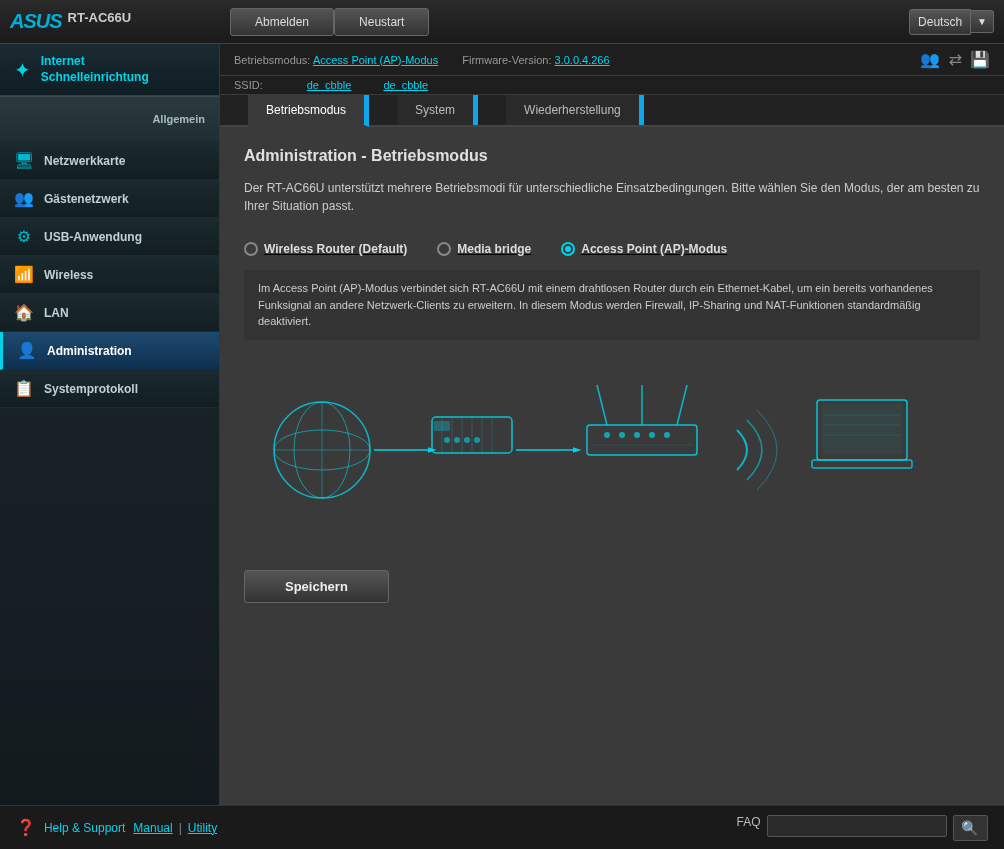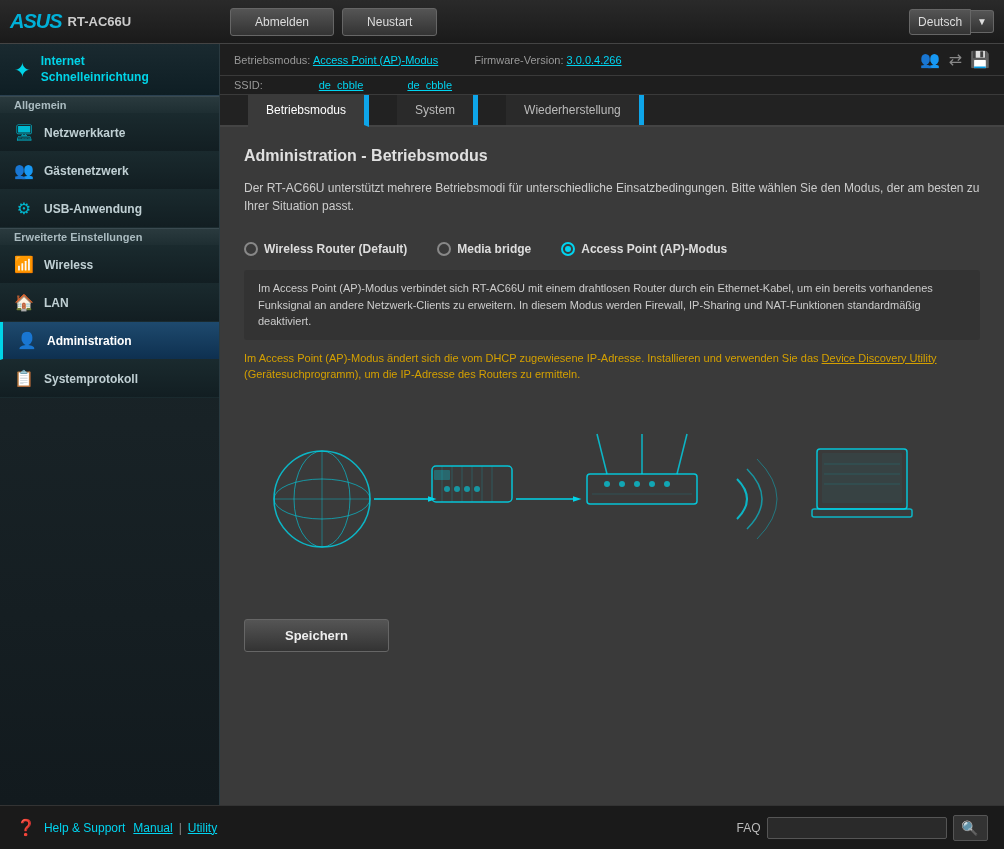--- a/index.html
+++ b/index.html
@@ -16,39 +16,39 @@
     .top-bar {
       display: flex;
       align-items: center;
       background: linear-gradient(180deg, #2a2a2a 0%, #1a1a1a 100%);
       height: 44px;
       border-bottom: 1px solid #444;
     }
     .logo-area {
       width: 220px;
       display: flex;
-      align-items: center;
+      align-items: flex-start;
       padding: 0 10px;
       gap: 6px;
     }
     .logo-asus {
       color: #00b0d8;
       font-weight: bold;
       font-size: 20px;
       font-style: italic;
       letter-spacing: -1px;
     }
     .logo-model {
       color: #ccc;
       font-size: 13px;
       font-weight: bold;
     }
     .top-nav {
       display: flex;
-      gap: 8px;
+      gap: 0;
       flex: 1;
       align-items: center;
       padding: 0 10px;
     }
     .top-nav-btn {
       background: linear-gradient(180deg, #555 0%, #333 100%);
       border: 1px solid #666;
       color: #ddd;
       padding: 6px 24px;
       border-radius: 3px;
@@ -112,23 +112,24 @@
       color: #00d4e8;
       font-size: 12px;
       font-weight: bold;
       line-height: 1.3;
     }
     .sidebar-section-header {
       background: linear-gradient(180deg, #2a3a3e 0%, #1e2e32 100%);
       color: #aabbc0;
       font-size: 11px;
       font-weight: bold;
-      padding: 2px 14px;
+      padding: 16px 14px;
       border-top: 1px solid #3a4a50;
       border-bottom: 1px solid #1a2a2e;
+      text-align: right;
     }
     .sidebar-item {
       display: flex;
       align-items: center;
       gap: 10px;
       padding: 9px 14px;
       color: #c0d0d4;
       cursor: pointer;
       border-bottom: 1px solid #1a2a2e;
       background: linear-gradient(180deg, #1a2a2e 0%, #121e22 100%);
@@ -158,21 +159,21 @@
       background: #2a2a2a;
     }
 
     
     .info-bar {
       display: flex;
       align-items: center;
       background: #1e1e1e;
       padding: 6px 14px;
       border-bottom: 1px solid #3a3a3a;
-      gap: 36px;
+      gap: 24px;
     }
     .info-item {
       color: #bbb;
       font-size: 11px;
     }
     .info-item span.label { color: #999; }
     .info-item a, .info-link {
       color: #00d4f0;
       text-decoration: underline;
       cursor: pointer;
@@ -231,20 +232,21 @@
       line-height: 1.5;
       margin-bottom: 27px;
     }
 
     
     .radio-options {
       display: flex;
       gap: 30px;
       margin-bottom: 14px;
       align-items: center;
+      text-decoration: underline;
     }
     .radio-option {
       display: flex;
       align-items: center;
       gap: 6px;
       cursor: pointer;
       color: #ddd;
       font-size: 12px;
       font-weight: bold;
     }
@@ -347,21 +349,21 @@
     .bottom-link {
       color: #00d4f0;
       text-decoration: underline;
       font-size: 12px;
       cursor: pointer;
     }
     .bottom-sep { color: #888; font-size: 12px; }
     .faq-area {
       margin-left: auto;
       display: flex;
-      align-items: center;
+      align-items: flex-start;
       gap: 6px;
     }
     .faq-label { color: #bbb; font-size: 12px; }
     .faq-input {
       background: #2a2a2a;
       border: 1px solid #555;
       color: #ccc;
       padding: 4px 8px;
       width: 180px;
       font-size: 11px;
@@ -411,21 +413,20 @@
     </div>
     <div class="sidebar-item">
       <span class="sidebar-item-icon">👥</span>
       <span class="sidebar-item-label">Gästenetzwerk</span>
     </div>
     <div class="sidebar-item">
       <span class="sidebar-item-icon">⚙</span>
       <span class="sidebar-item-label">USB-Anwendung</span>
     </div>
 
-    <div class="sidebar-section-header">Erweiterte Einstellungen</div>
 
     <div class="sidebar-item">
       <span class="sidebar-item-icon">📶</span>
       <span class="sidebar-item-label">Wireless</span>
     </div>
     <div class="sidebar-item">
       <span class="sidebar-item-icon">🏠</span>
       <span class="sidebar-item-label">LAN</span>
     </div>
     <div class="sidebar-item active">
@@ -481,23 +482,20 @@
           <span>Media bridge</span>
         </label>
         <label class="radio-option">
           <span class="radio-circle selected"></span>
           <span>Access Point (AP)-Modus</span>
         </label>
       </div>
 
       <div class="mode-info">Im Access Point (AP)-Modus verbindet sich RT-AC66U mit einem drahtlosen Router durch ein Ethernet-Kabel, um ein bereits vorhandenes Funksignal an andere Netzwerk-Clients zu erweitern. In diesem Modus werden Firewall, IP-Sharing und NAT-Funktionen standardmäßig deaktiviert.</div>
 
-      <div class="warning-text">
-        <span>Im Access Point (AP)-Modus ändert sich die vom DHCP zugewiesene IP-Adresse. Installieren und verwenden Sie das </span><a style="color:#d4a000; text-decoration:underline;">Device Discovery Utility</a><span> (Gerätesuchprogramm), um die IP-Adresse des Routers zu ermitteln.</span>
-      </div>
 
       <div class="diagram-area">
         <div class="diagram-svg-container">
           <svg width="680" height="160" viewBox="0 0 680 160" xmlns="http://www.w3.org/2000/svg">
 
             <g transform="translate(50,80)">
               <circle cx="0" cy="0" r="48" fill="none" stroke="#00d4e8" stroke-width="1.5" opacity="0.8"></circle>
               <ellipse cx="0" cy="0" rx="28" ry="48" fill="none" stroke="#00d4e8" stroke-width="1" opacity="0.6"></ellipse>
               <ellipse cx="0" cy="0" rx="48" ry="20" fill="none" stroke="#00d4e8" stroke-width="1" opacity="0.6"></ellipse>
               <line x1="-48" y1="0" x2="48" y2="0" stroke="#00d4e8" stroke-width="0.8" opacity="0.5"></line>

